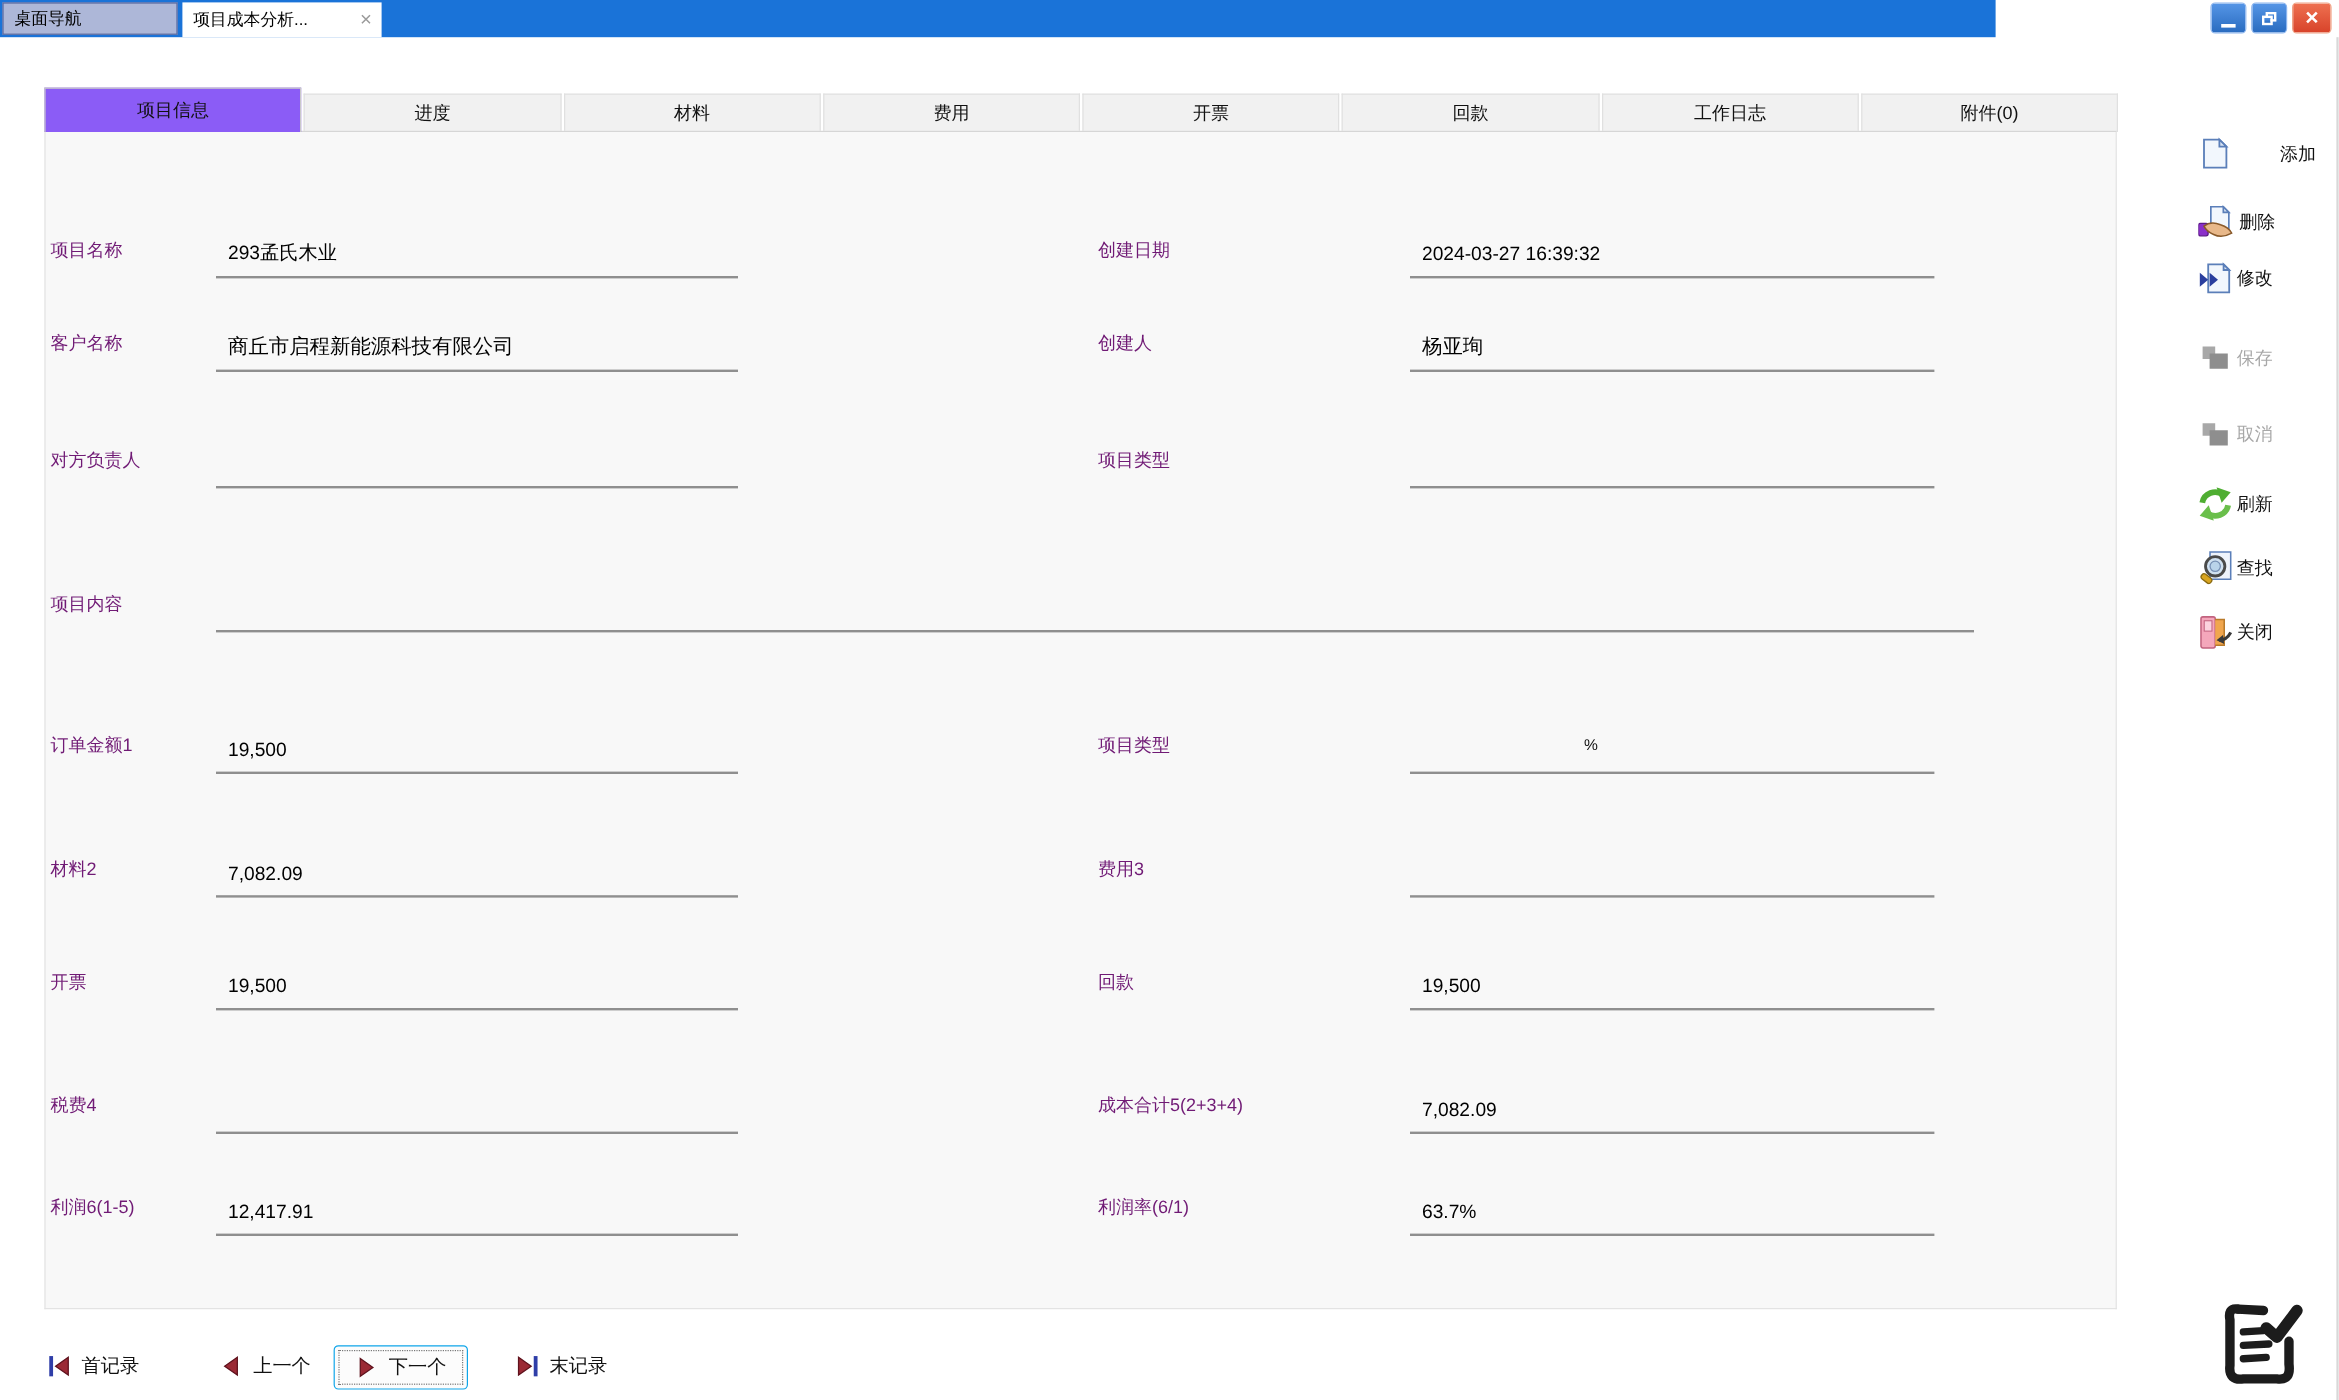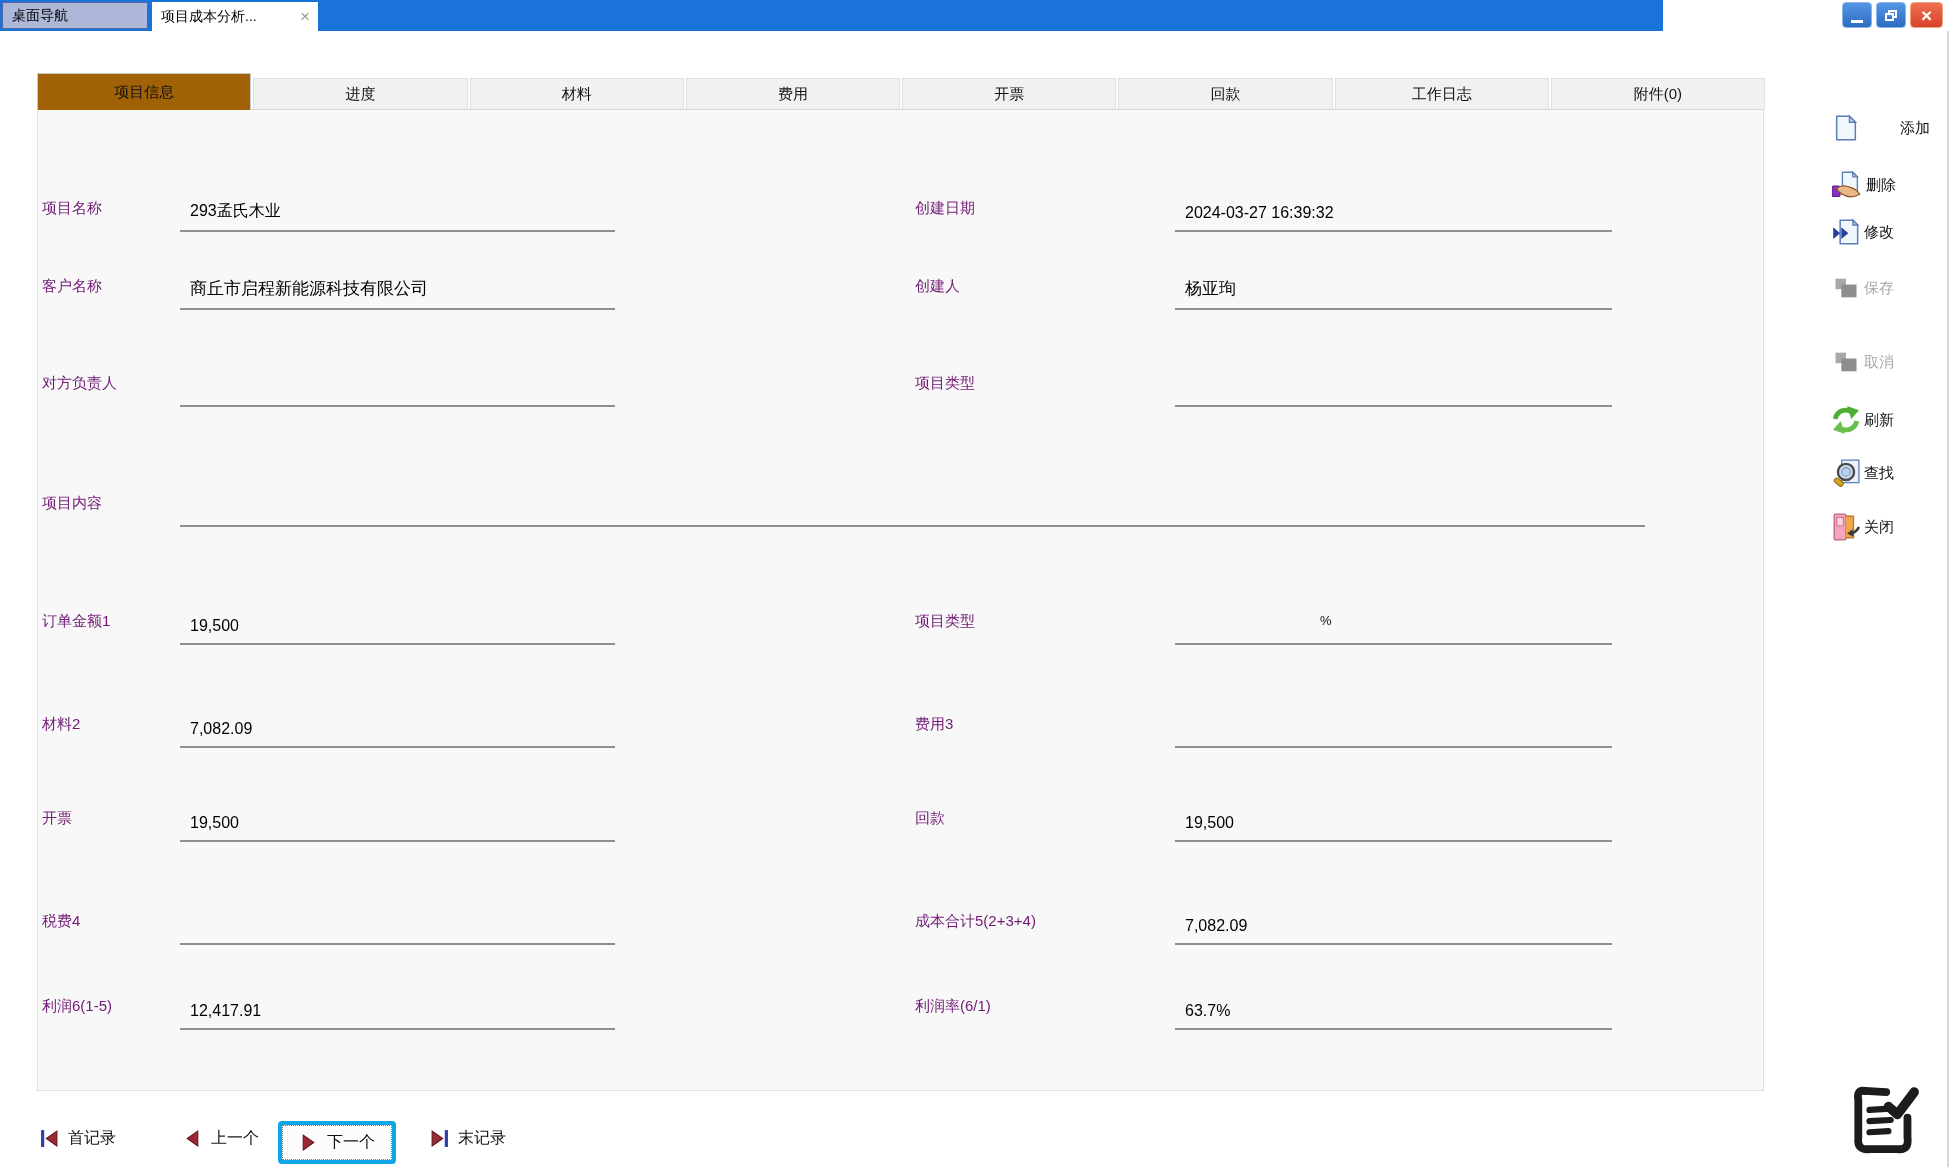--- a/index.html
+++ b/index.html
@@ -33,40 +33,40 @@
   .glyph-min{width:12px;height:3px;background:#fff;margin-top:13px;}
   .glyph-restore{position:relative;width:12px;height:11px;}
   .glyph-restore .sq{position:absolute;box-sizing:border-box;border:2px solid #fff;width:9px;height:8px;}
   .glyph-restore .sq.back{left:3px;top:0;}
   .glyph-restore .sq.front{left:0;top:3px;background:linear-gradient(#5595e6,#2a6cc0);}
   .glyph-x{color:#fff;font-size:19px;font-weight:bold;line-height:19px;}
   
   .ftabs{position:absolute;left:37px;top:75px;width:1728px;height:35px;display:flex;gap:2px;}
   .ftab{flex:1;box-sizing:border-box;display:flex;align-items:center;justify-content:center;
     font-size:15px;background:#f1f1f1;border:1px solid #e0e0e0;border-bottom:none;cursor:pointer;margin-top:3px;}
-  .ftab.active{background:#a16207;border:1px solid #c9c9c9;border-bottom:none;margin-top:-2px;z-index:3;}
+  .ftab.active{background:#8b5cf6;border:1px solid #c9c9c9;border-bottom:none;margin-top:-2px;z-index:3;}
   
   .panel{position:absolute;left:37px;top:109px;width:1727px;height:982px;
     background:#f8f8f8;border:1px solid #e3e3e3;border-top:1px solid #d6d6d6;box-sizing:border-box;}
   .edge-right{position:absolute;top:31px;right:0;width:2px;bottom:0;background:#d8d8d8;}
   
   .flabel{position:absolute;font-size:15px;color:#701a75;top:calc(var(--ly) - 33px);left:var(--labx);white-space:nowrap;}
   .fline{position:absolute;left:var(--lx);top:calc(var(--ly) - 42px);width:var(--lw);height:42px;
     box-sizing:border-box;border-bottom:2px solid var(--c-underline,#8f8f8f);
     display:flex;align-items:flex-end;padding:0 0 8px 10px;cursor:text;}
   .fvalue{font-size:16px;color:#000;white-space:nowrap;}
   .fsuffix{position:absolute;left:calc(var(--lx) + 145px);top:calc(var(--ly) - 32px);font-size:13px;}
   
   .side-item{position:absolute;left:1832px;height:32px;display:flex;align-items:center;gap:4px;
     font-size:15px;cursor:pointer;white-space:nowrap;}
   .side-item.disabled{color:#a8a8a8;cursor:default;}
   .side-item svg{flex:0 0 auto;}
   
   .navitem{position:absolute;top:1128px;display:flex;align-items:center;gap:9px;font-size:16px;cursor:pointer;}
-  .navitem.boxed{top:1121px;box-sizing:border-box;border:4px solid #0ea5e9;border-radius:4px;
+  .navitem.boxed{top:1121px;box-sizing:border-box;border:1px solid #0ea5e9;border-radius:4px;
     background:#fcfcfc;padding:7px 17px;outline:1px dotted #777;outline-offset:-5px;}
   .docicon{position:absolute;left:1848px;top:1082px;}
 </style>
 </head>
 <body>
 
 <div class="titlebar">
   <div class="win-tab inactive">
     <span>桌面导航</span>
   </div>
@@ -250,21 +250,21 @@
 </div>
 <div class="side-item" style="top:216px;">
   <svg width="28" height="28" viewBox="0 0 24 24">
     <path d="M7 2 h11 l4 4 v16 H7 z" fill="#f2f7fd" stroke="#5b7fb9" stroke-width="1.3"></path>
     <path d="M18 2 l4 4 h-4 z" fill="#d8e4f4" stroke="#5b7fb9" stroke-width="1.3"></path>
     <path d="M1 8 l6 5 -6 5 z" fill="#2b3f9e"></path>
     <path d="M8 8 l6 5 -6 5 z" fill="#2b3f9e"></path>
   </svg>
   <span>修改</span>
 </div>
-<div class="side-item disabled" style="top:272px;">
+<div class="side-item disabled" style="top:282px;">
   <svg width="28" height="28" viewBox="0 0 24 24">
     <path d="M3 4 h9 v9 H3 z" fill="#a8a8a8"></path>
     <path d="M8 9 h13 v11 H8 z" fill="#8e8e8e"></path>
   </svg>
   <span>保存</span>
 </div>
 <div class="side-item disabled" style="top:346px;">
   <svg width="28" height="28" viewBox="0 0 24 24">
     <path d="M3 4 h9 v9 H3 z" fill="#a8a8a8"></path>
     <path d="M8 9 h13 v11 H8 z" fill="#8e8e8e"></path>

